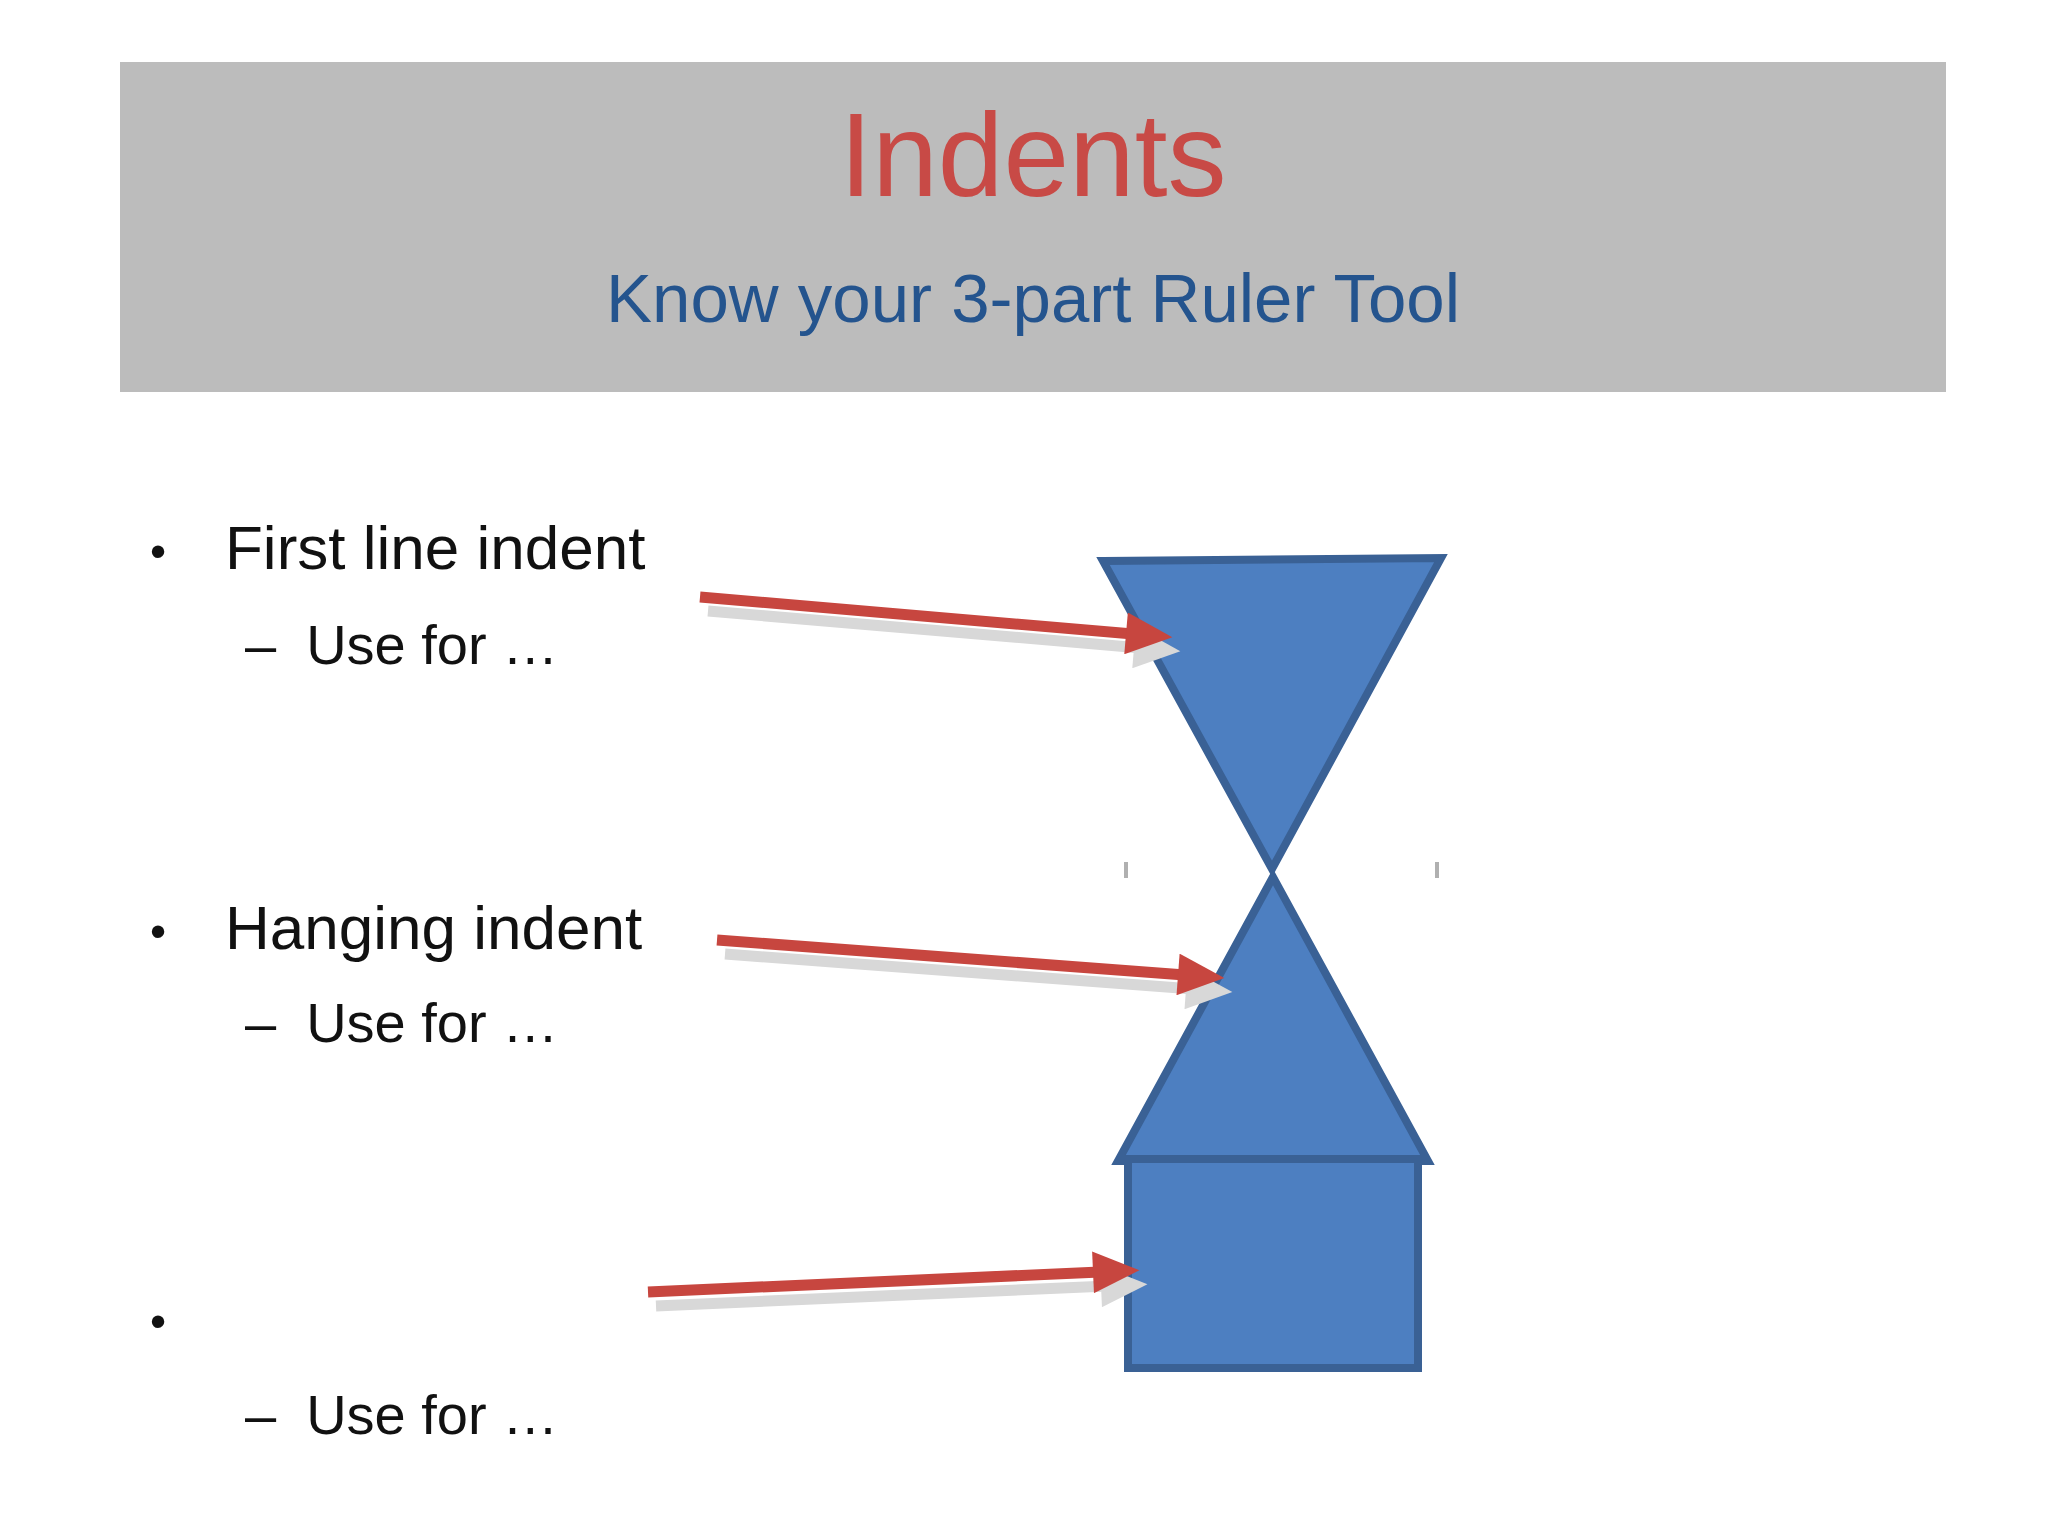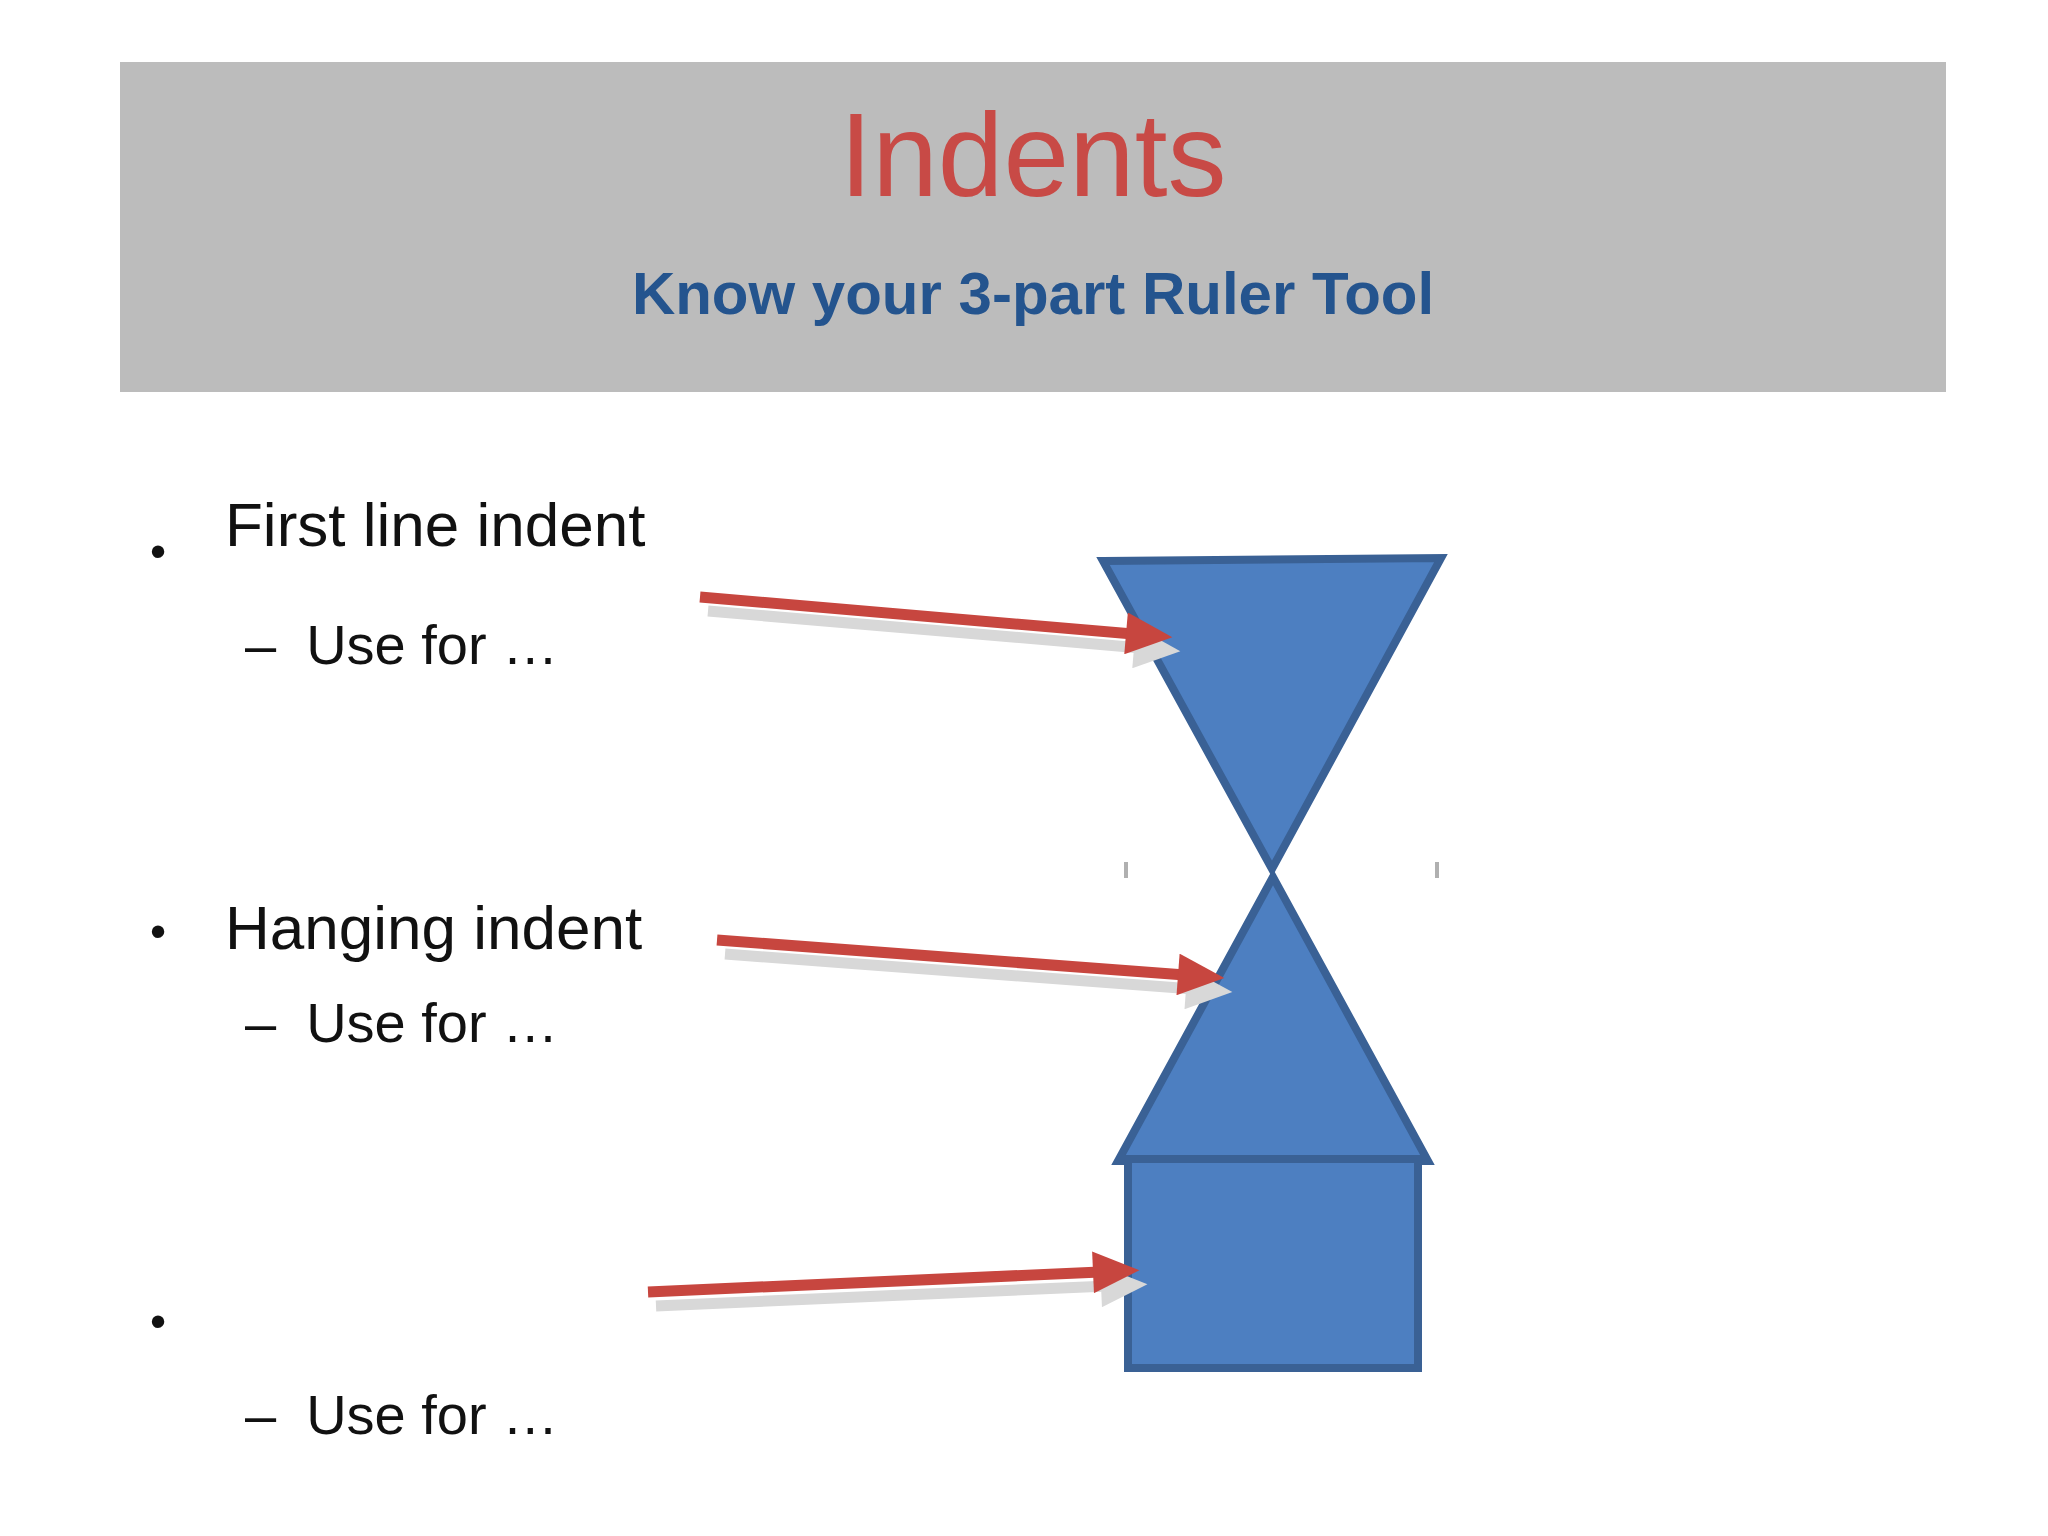--- a/index.html
+++ b/index.html
@@ -24,21 +24,21 @@
     background:var(--header-band-gray);
     text-align:center;
   }
   .slide-title{
     position:absolute;left:0;top:26px;width:100%;
     font-size:118px;line-height:1.15;font-weight:400;
     color:var(--title-red);
   }
   .slide-subtitle{
     position:absolute;left:0;top:196px;width:100%;
-    font-size:60px;line-height:1.2;font-weight:700;
+    font-size:69px;line-height:1.2;font-weight:400;
     color:var(--subtitle-blue);
   }
   .bullet-dot{
     position:absolute;left:150px;
     font-size:46px;color:var(--text-black);
   }
   .bullet-label{
     position:absolute;left:225px;
     font-size:62px;color:var(--text-black);white-space:nowrap;
   }
@@ -59,21 +59,21 @@
 <body>
 
 <div class="slide">
 
   <div class="header-band">
     <div class="slide-title">Indents</div>
     <div class="slide-subtitle">Know your 3-part Ruler Tool</div>
   </div>
 
   <span class="bullet-dot" style="top:524px">•</span>
-  <div class="bullet-label" style="top:489px">First line indent</div>
+  <div class="bullet-label" style="top:512px">First line indent</div>
   <div class="sub-line" style="top:612px">
     <span class="sub-dash">–</span><span>Use for …</span>
   </div>
 
   <span class="bullet-dot" style="top:904px">•</span>
   <div class="bullet-label" style="top:892px">Hanging indent</div>
   <div class="sub-line" style="top:990px">
     <span class="sub-dash">–</span><span>Use for …</span>
   </div>
 

